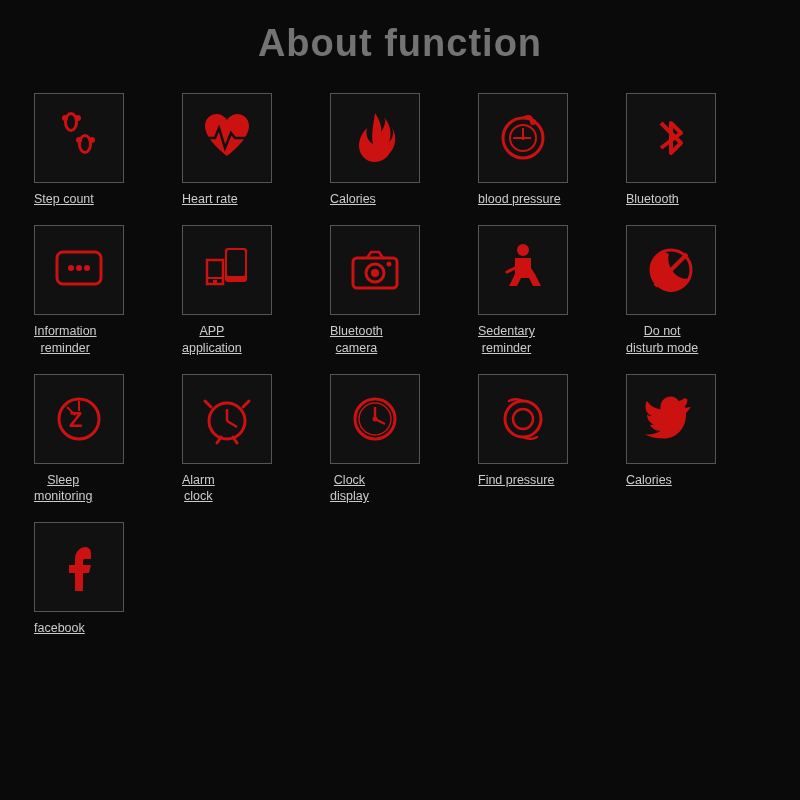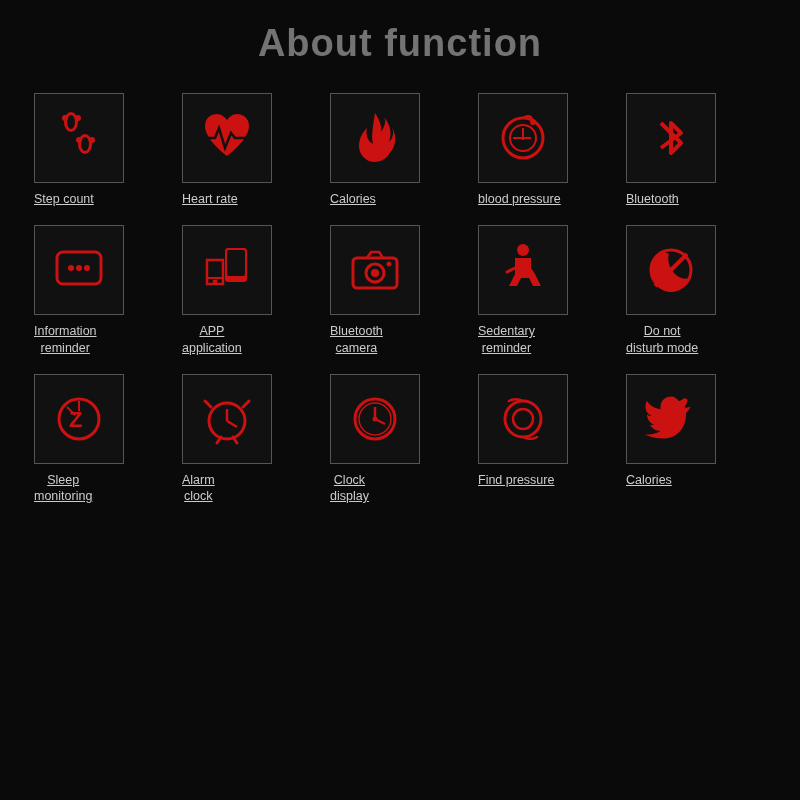--- a/index.html
+++ b/index.html
@@ -224,13 +224,21 @@
     <span class="label">Find pressure</span>
   </div>
   <div class="cell">
     <div class="icon-box">
       <svg viewBox="0 0 60 60">
         <path d="M54 12 C52 14 48 16 46 16 C44 12 40 10 36 10 C28 10 22 16 22 24 C22 25 22 26 22 27 C14 26 8 22 4 16 C2 18 2 22 2 24 C2 30 6 34 10 36 C8 36 6 36 4 34 C4 40 8 46 14 48 C12 48 10 48 8 48 C10 52 16 56 22 56 C16 60 6 62 0 60 C8 64 16 66 26 66 C44 66 56 52 56 34 L56 32 C58 30 60 28 62 24 C60 24 56 26 54 24 C56 22 58 18 58 14 Z" fill="#cc1111" transform="scale(0.75) translate(4,0)"></path>
       </svg>
     </div>
     <span class="label">Calories</span>
   </div>
+  <div class="cell">
+    <div class="icon-box">
+      <svg viewBox="0 0 60 60">
+        <path d="M36 10 L36 10 C36 10 42 10 42 16 L42 22 L36 22 L36 22 C34 22 34 24 34 24 L34 28 L42 28 L40 36 L34 36 L34 54 L26 54 L26 36 L20 36 L20 28 L26 28 L26 22 C26 14 32 10 36 10Z" fill="#cc1111"></path>
+      </svg>
+    </div>
+    <span class="label">facebook</span>
+  </div>
 </div>
 
 </body></html>

